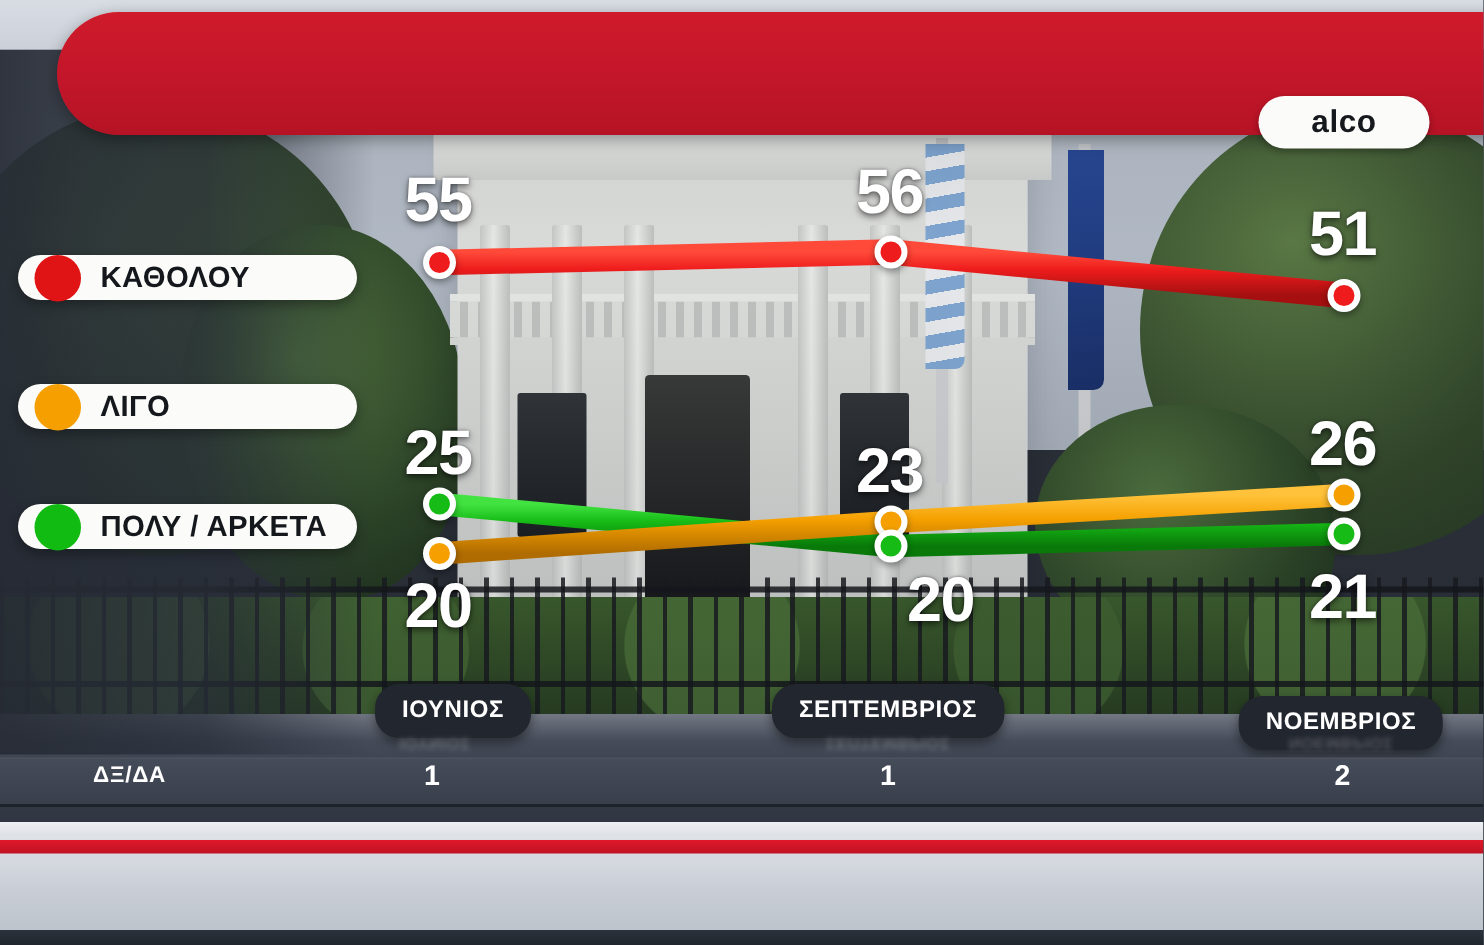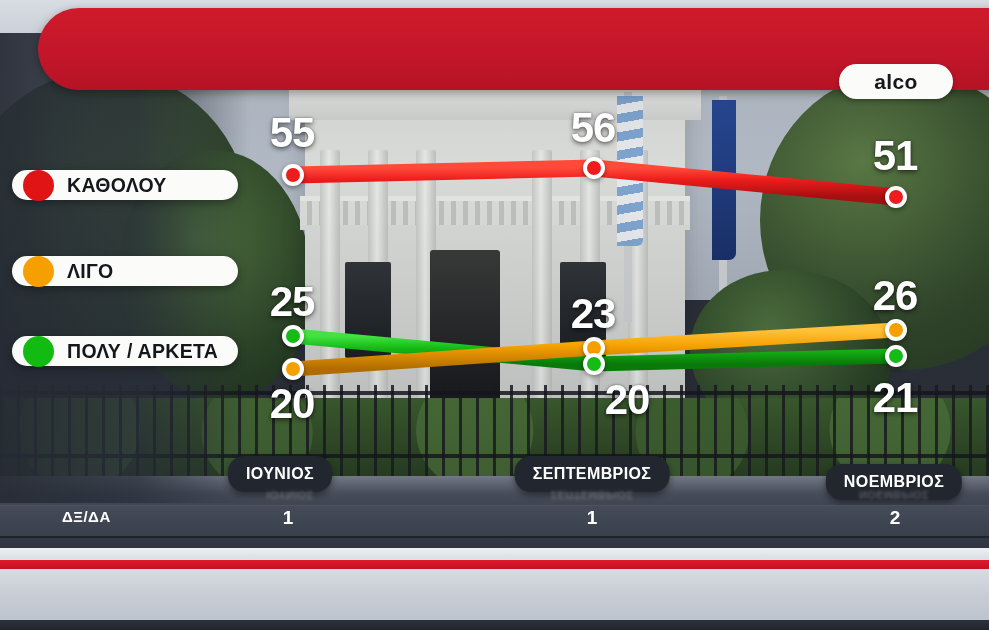--- a/index.html
+++ b/index.html
@@ -291,21 +291,21 @@
 
     <span class="vlabel" style="left:292px;top:302px;">25</span>
     <span class="vlabel" style="left:593px;top:314px;">23</span>
     <span class="vlabel" style="left:895px;top:296px;">26</span>
 
     <span class="vlabel" style="left:292px;top:404px;">20</span>
     <span class="vlabel" style="left:627px;top:400px;">20</span>
     <span class="vlabel" style="left:895px;top:398px;">21</span>
   </div>
 
-  <div class="month" style="left:280px;top:456px;">ΙΟΥΝΙΟΣ</div>
+  <div class="month" style="left:302px;top:456px;">ΙΟΥΝΙΟΣ</div>
   <div class="month" style="left:592px;top:456px;">ΣΕΠΤΕΜΒΡΙΟΣ</div>
   <div class="month" style="left:894px;top:464px;">ΝΟΕΜΒΡΙΟΣ</div>
   <div class="month-refl" style="left:290px;top:489px;">ΙΟΥΝΙΟΣ</div>
   <div class="month-refl" style="left:592px;top:489px;">ΣΕΠΤΕΜΒΡΙΟΣ</div>
   <div class="month-refl" style="left:894px;top:489px;">ΝΟΕΜΒΡΙΟΣ</div>
 
   <div class="dkrow"></div>
   <div class="dklabel">ΔΞ/ΔΑ</div>
   <div class="dkval" style="left:288px;">1</div>
   <div class="dkval" style="left:592px;">1</div>

